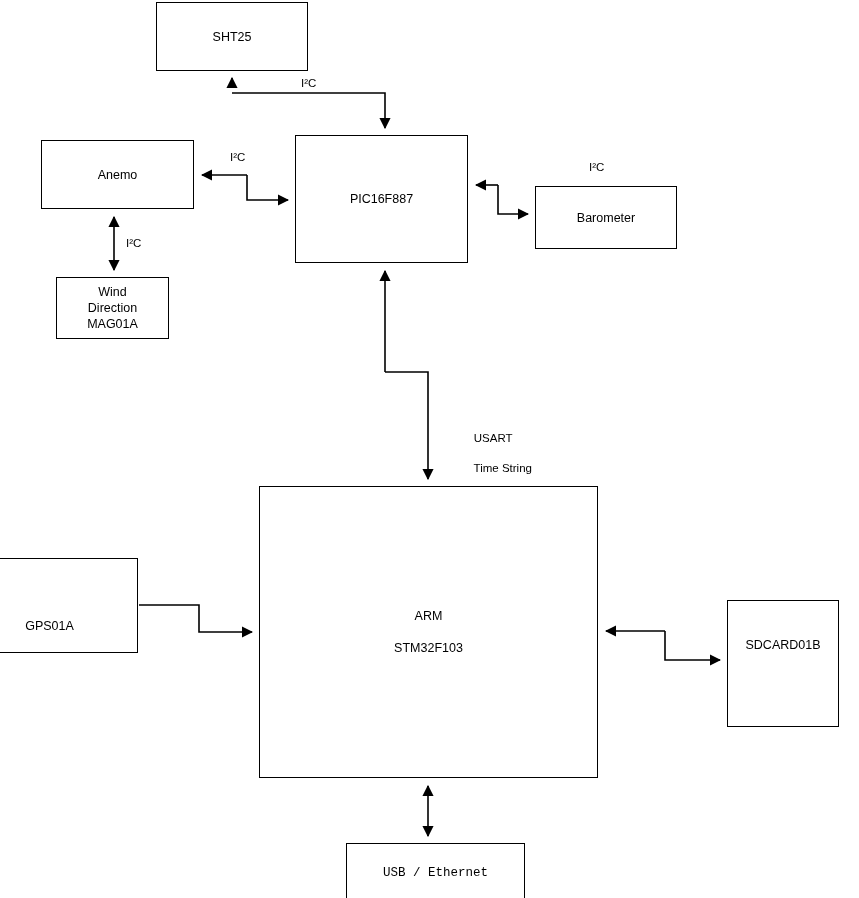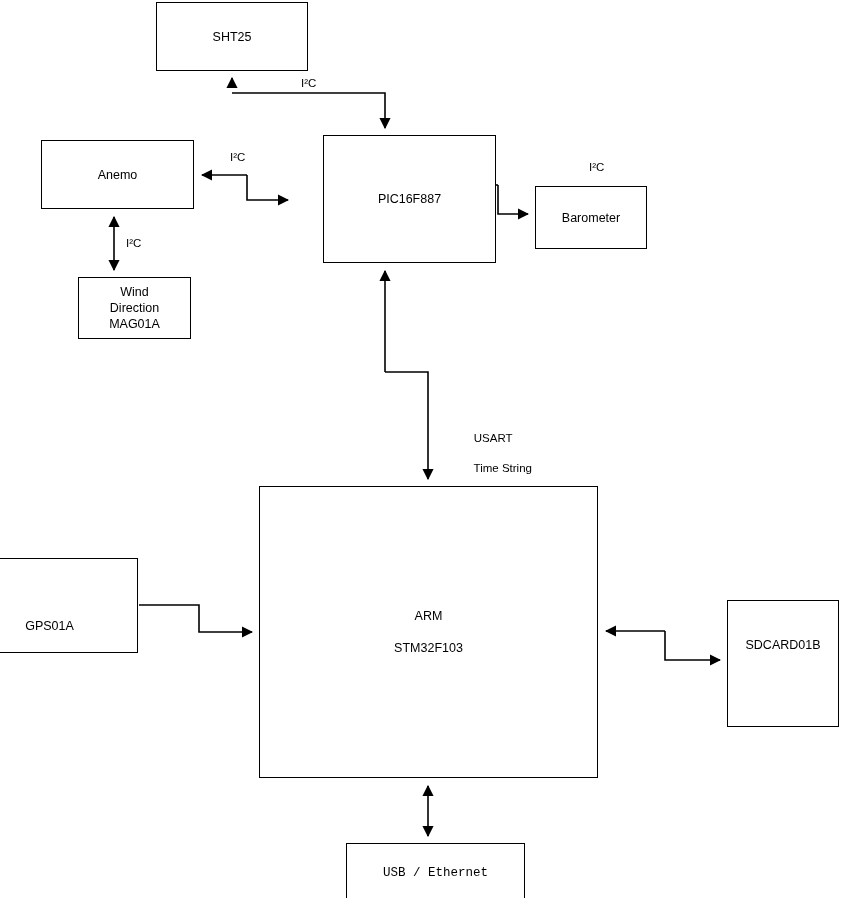--- a/index.html
+++ b/index.html
@@ -104,29 +104,29 @@
   </svg>
 
   <div class="node" style="left:156px; top:2px; width:152px; height:69px;">
     <span class="line">SHT25</span>
   </div>
 
   <div class="node" style="left:41px; top:140px; width:153px; height:69px;">
     <span class="line">Anemo</span>
   </div>
 
-  <div class="node" style="left:295px; top:135px; width:173px; height:128px;margin-left:28px;">
+  <div class="node" style="left:295px; top:135px; width:173px; height:128px;">
     <span class="line">PIC16F887</span>
   </div>
 
-  <div class="node" style="left:535px; top:186px; width:112px; height:63px;">
+  <div class="node" style="left:535px; top:186px; width:142px; height:63px;">
     <span class="line">Barometer</span>
   </div>
 
-  <div class="node" style="left:56px; top:277px; width:113px; height:62px;margin-left:22px;">
+  <div class="node" style="left:56px; top:277px; width:113px; height:62px;">
     <span class="line">Wind</span>
     <span class="line">Direction</span>
     <span class="line">MAG01A</span>
   </div>
 
   <div class="node" style="left:259px; top:486px; width:339px; height:292px;">
     <span class="line">ARM</span>
     <span class="line" style="height:16px;"></span>
     <span class="line">STM32F103</span>
   </div>

